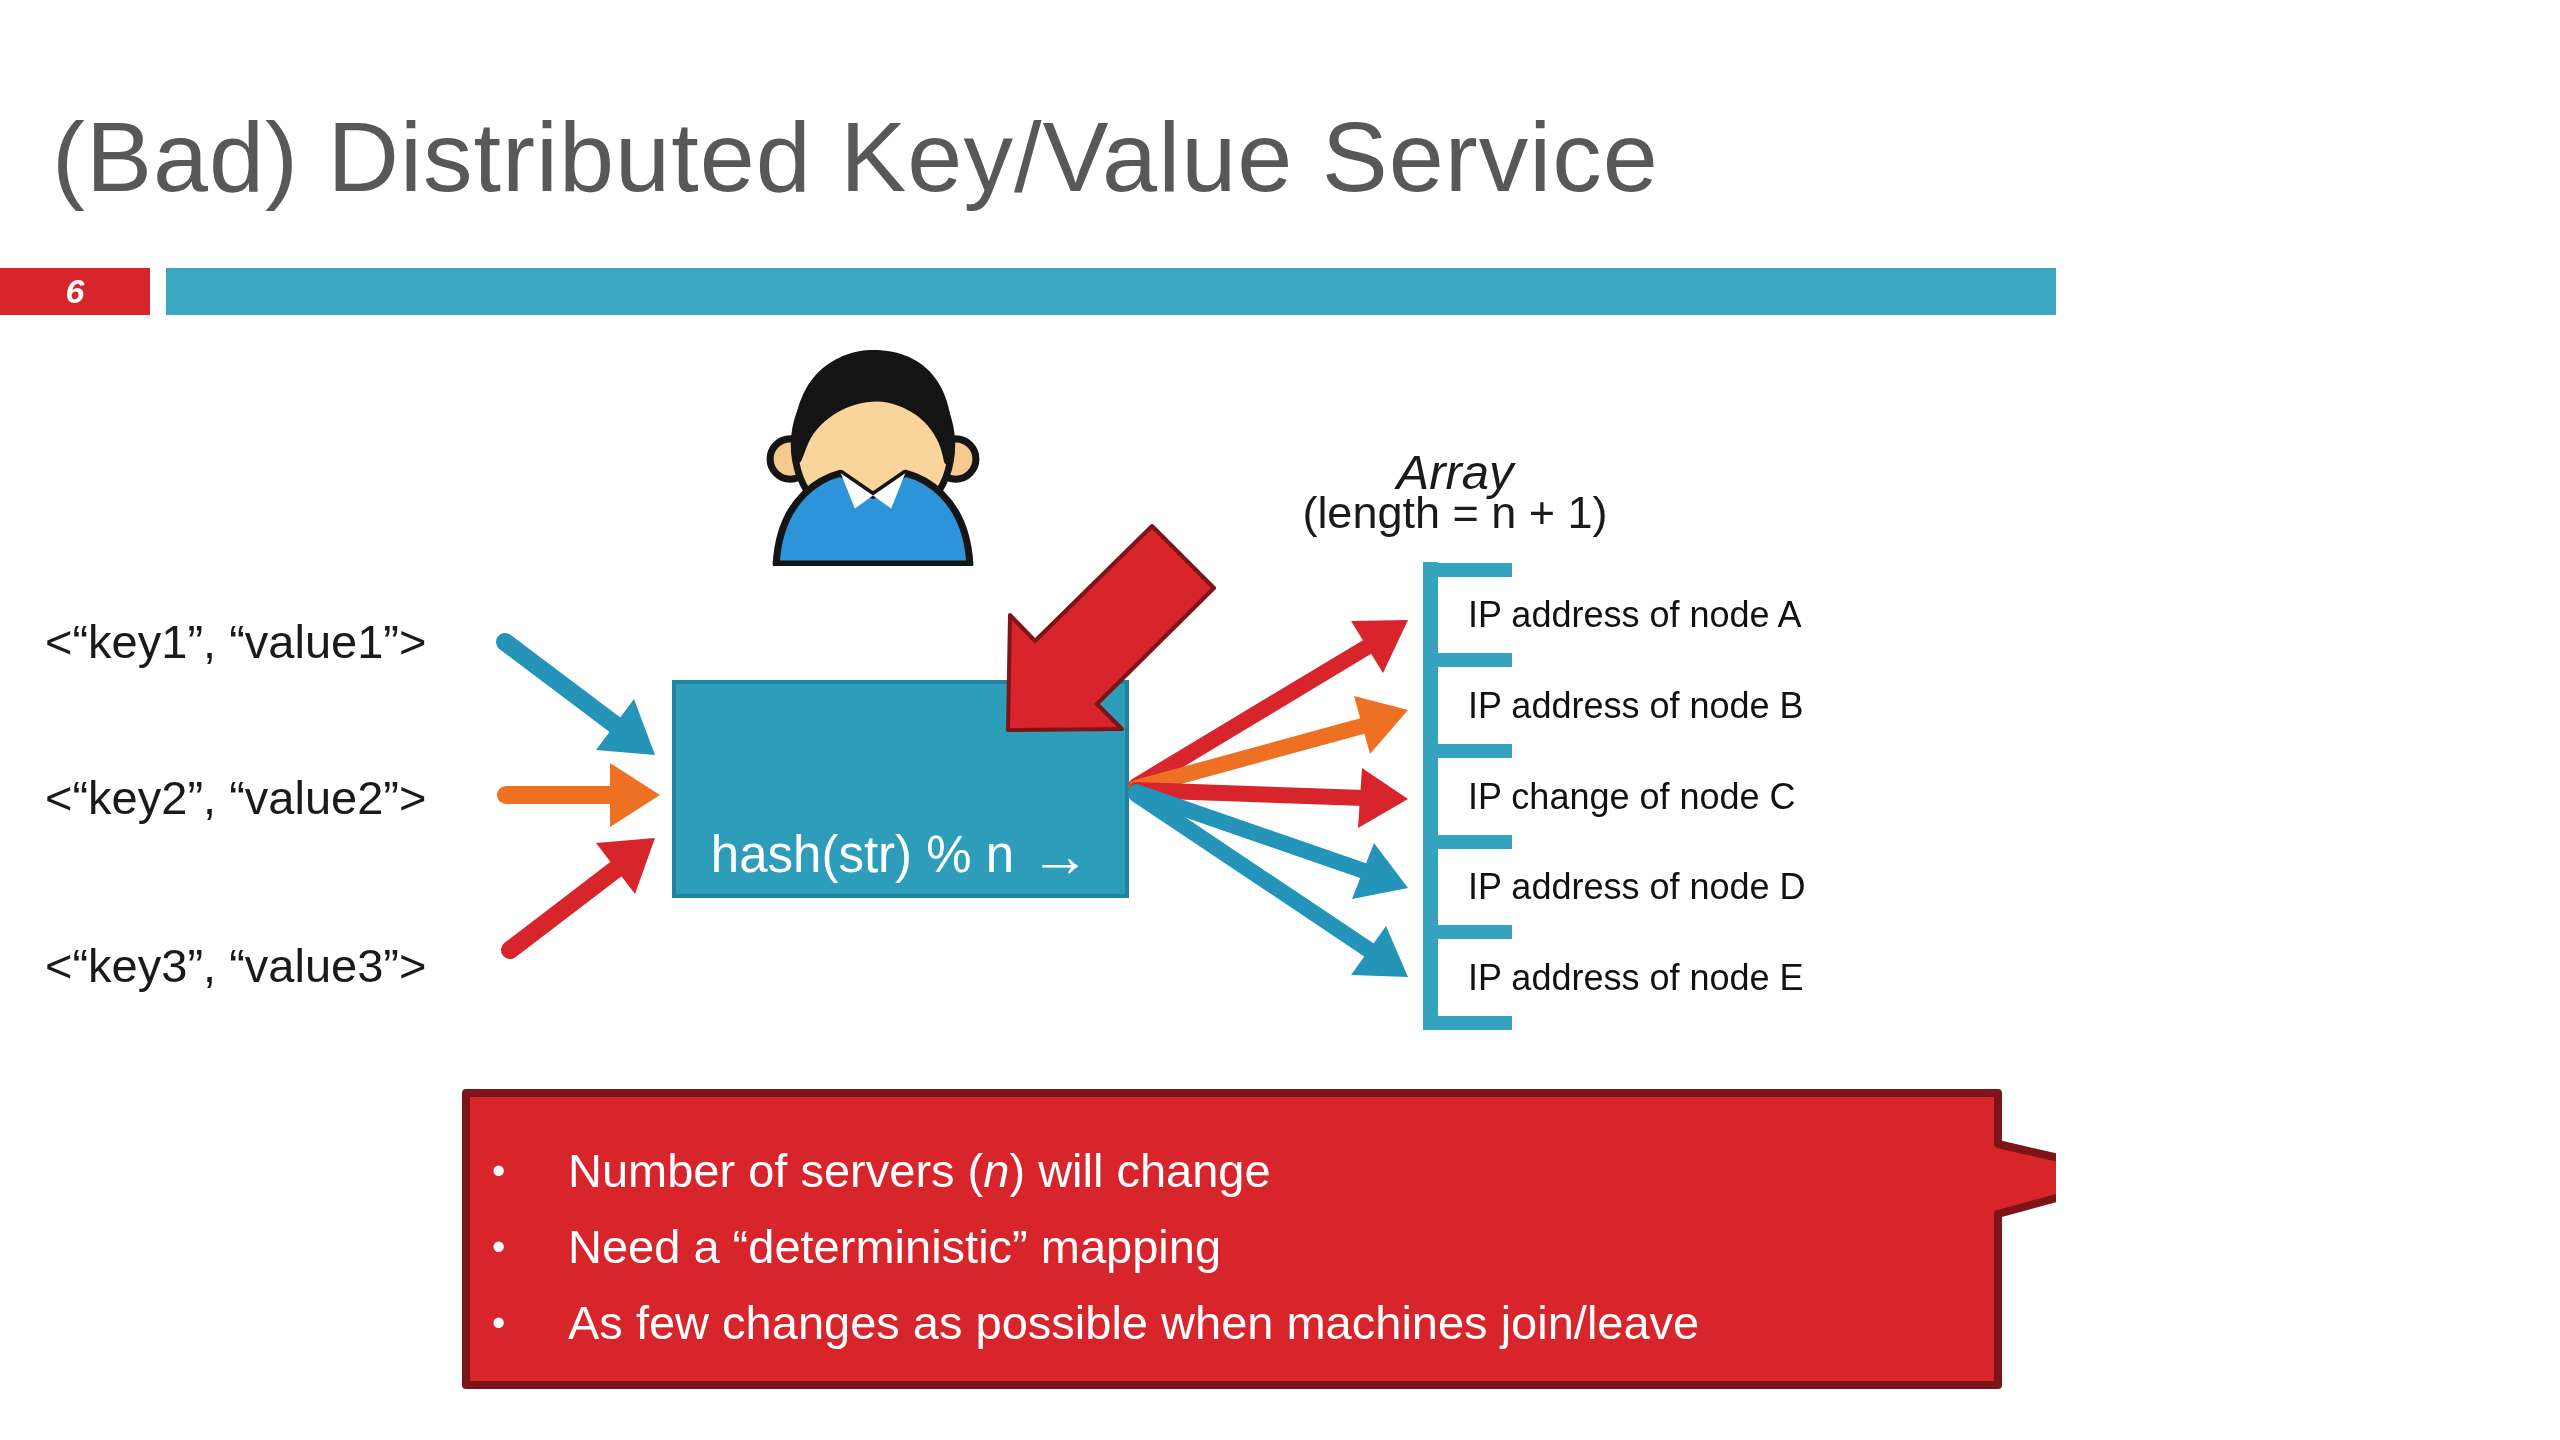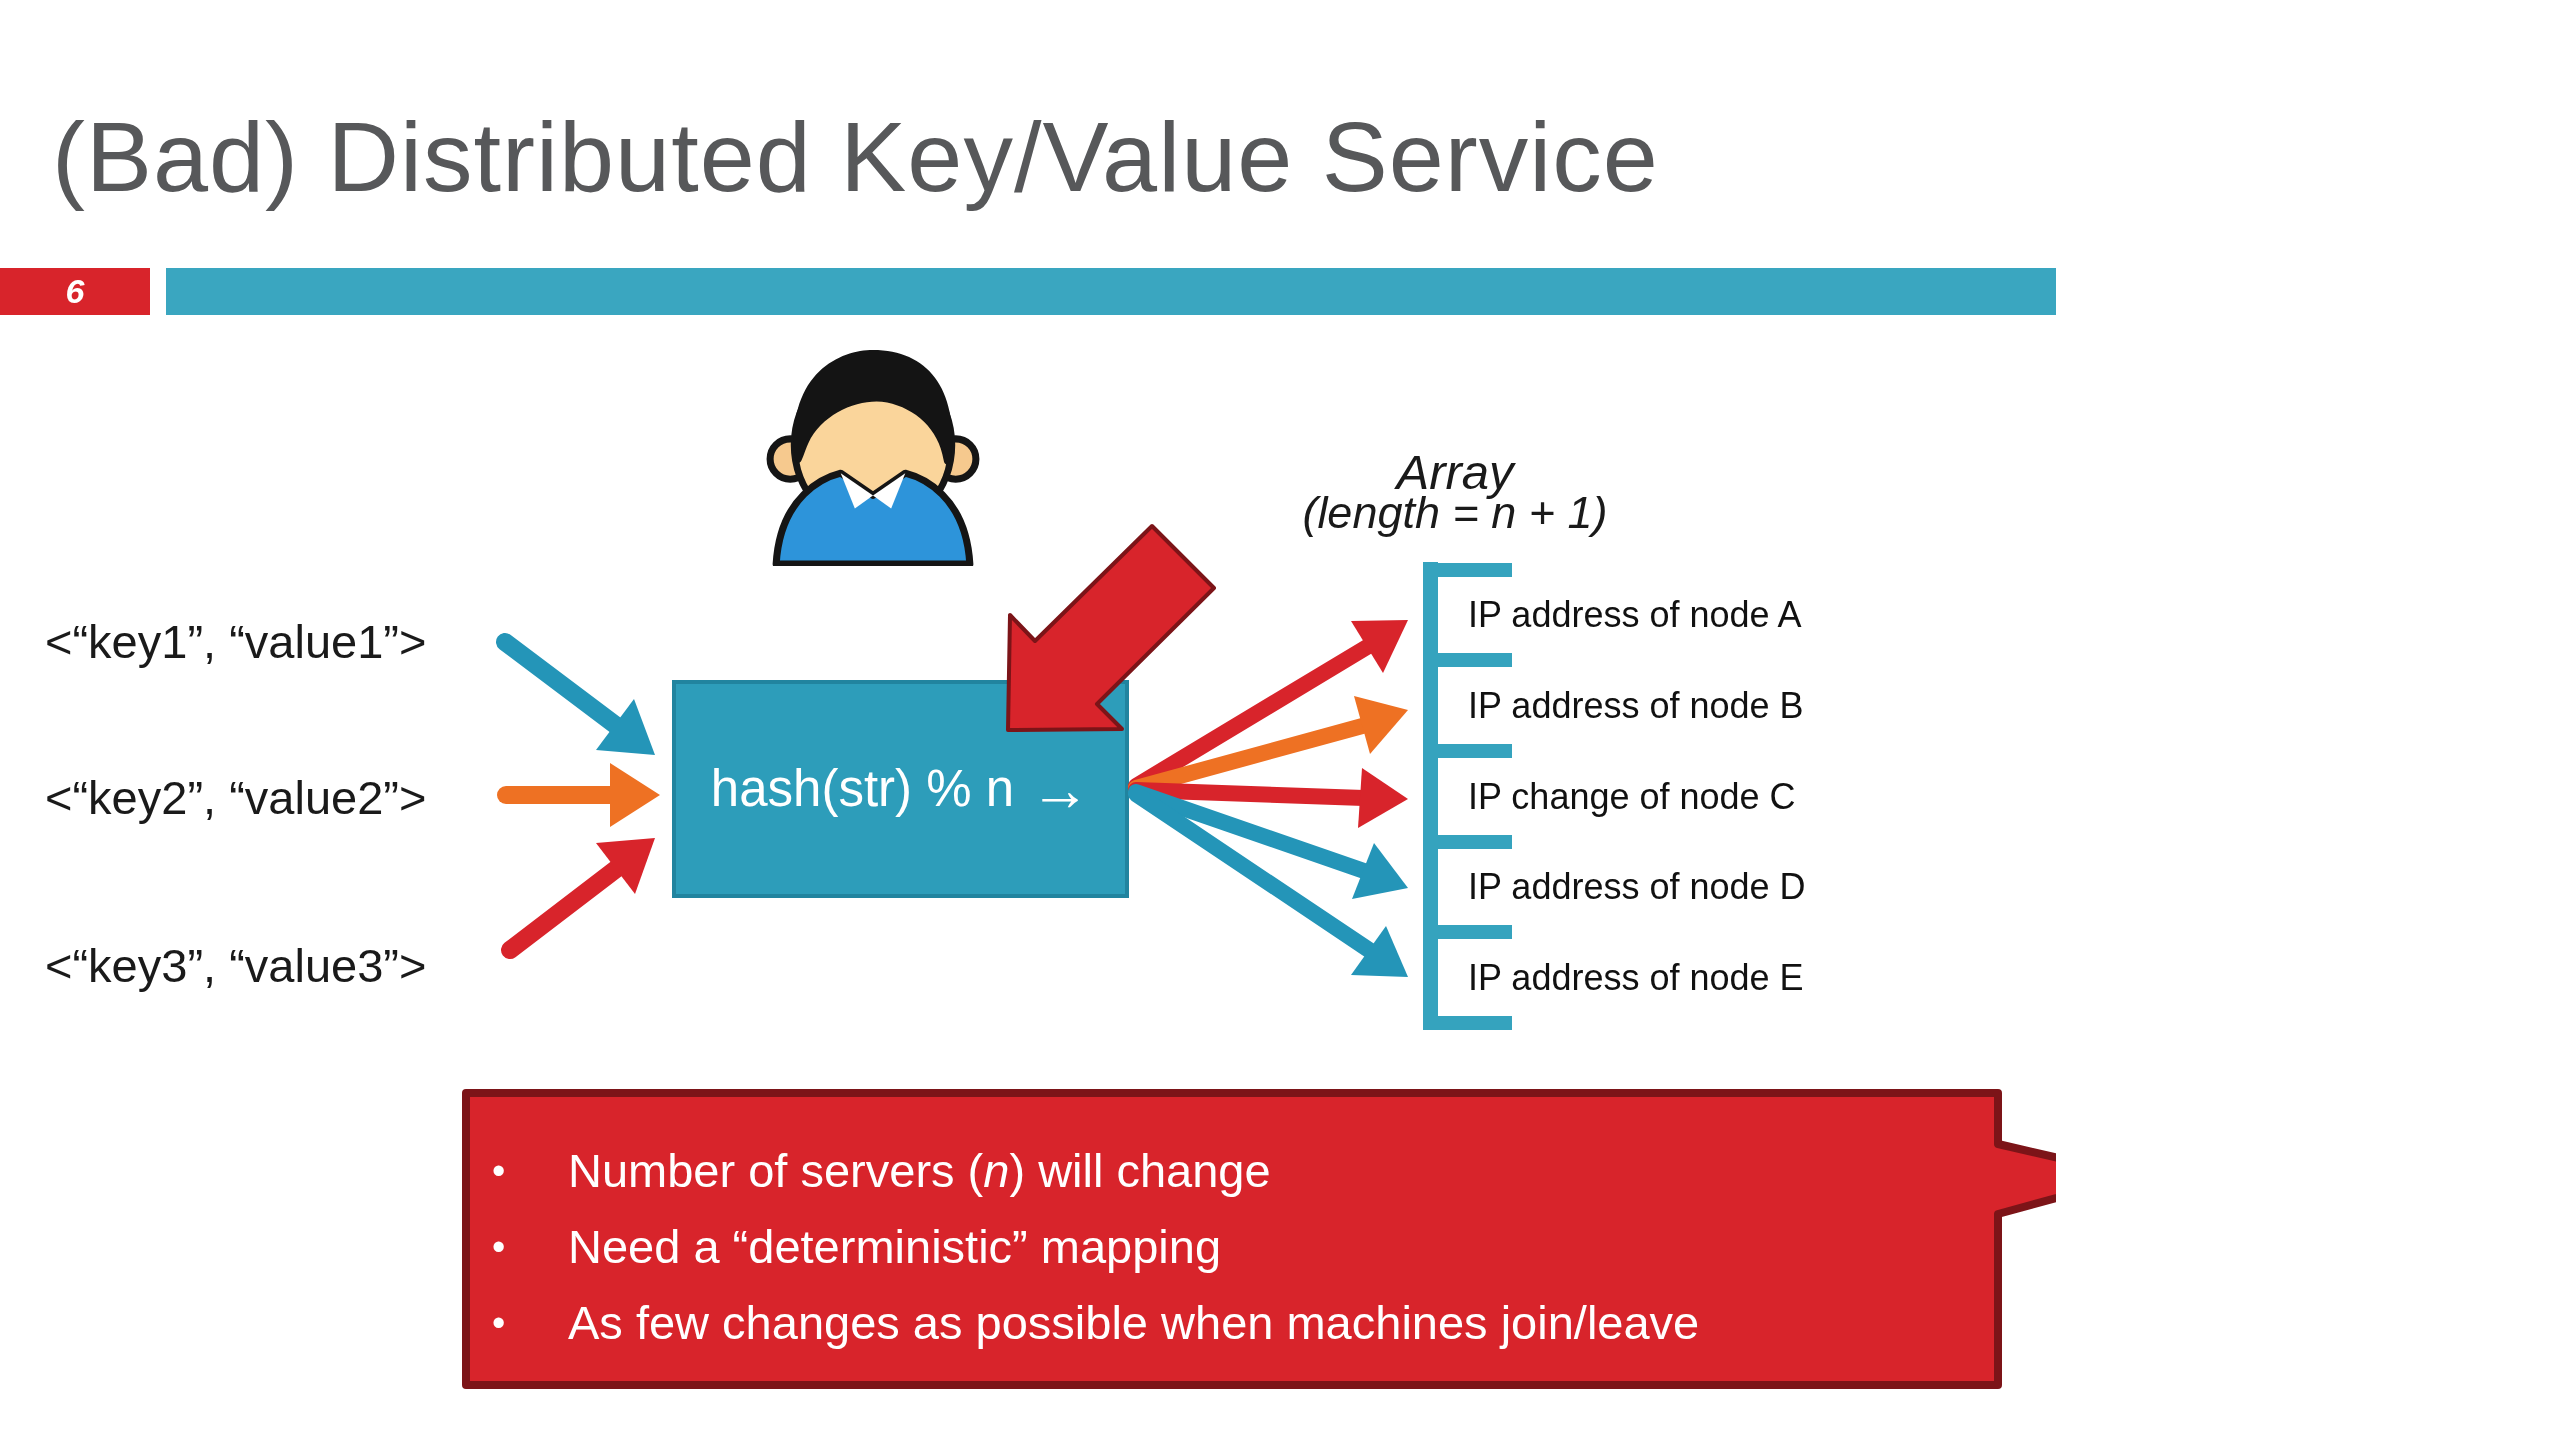--- a/index.html
+++ b/index.html
@@ -5,27 +5,27 @@
   html,body{margin:0;padding:0;background:#ffffff;}
   body{font-family:"Liberation Sans", sans-serif;}
   .stage{position:relative;width:2056px;height:1440px;overflow:hidden;background:#ffffff;}
   .abs{position:absolute;}
   .title{font-size:99px;font-weight:400;letter-spacing:1px;white-space:nowrap;}
   .slide-num{width:150px;height:47px;display:flex;align-items:center;justify-content:center;
              color:#fff;font-size:34px;font-weight:bold;font-style:italic;}
   .top-bar{height:47px;}
   .key-text{font-size:47px;color:#1a1a1a;white-space:nowrap;line-height:56px;}
   .hash-box{width:457px;height:218px;border:4px solid rgba(0,60,80,0.25);box-sizing:border-box;
-            display:flex;flex-direction:column;align-items:center;justify-content:center;z-index:1;}
+            display:flex;flex-direction:row;align-items:flex-end;justify-content:center;z-index:1;}
   .hash-line{color:#fff;font-size:51px;line-height:76px;white-space:nowrap;}
   .hash-arrow{font-size:60px;margin-left:16px;vertical-align:-4px;display:inline-block;}
   .svg-layer{left:0;top:0;z-index:2;pointer-events:none;}
   .txt-layer{z-index:3;}
   .array-title{width:360px;text-align:center;font-size:49px;font-style:italic;color:#1a1a1a;line-height:56px;}
-  .array-sub{width:360px;text-align:center;font-size:45px;font-style:italic;color:#1a1a1a;line-height:54px;white-space:nowrap;}
+  .array-sub{width:360px;text-align:center;font-size:45px;color:#1a1a1a;line-height:54px;white-space:nowrap;}
   .cell-text{font-size:36px;color:#111;white-space:nowrap;line-height:52px;}
   .bullet-row{display:flex;align-items:flex-start;color:#fff;line-height:58px;white-space:nowrap;}
   .bullet-dot{font-size:38px;width:76px;line-height:58px;}
   .bullet-text{font-size:47px;}
   .server-label{font-size:50px;color:#111;line-height:56px;}
   .sep-line{width:3px;}
   svg text.badge{font-size:45px;font-weight:bold;fill:#ffffff;font-family:"Liberation Sans",sans-serif;}
 </style>
 </head>
 <body>

